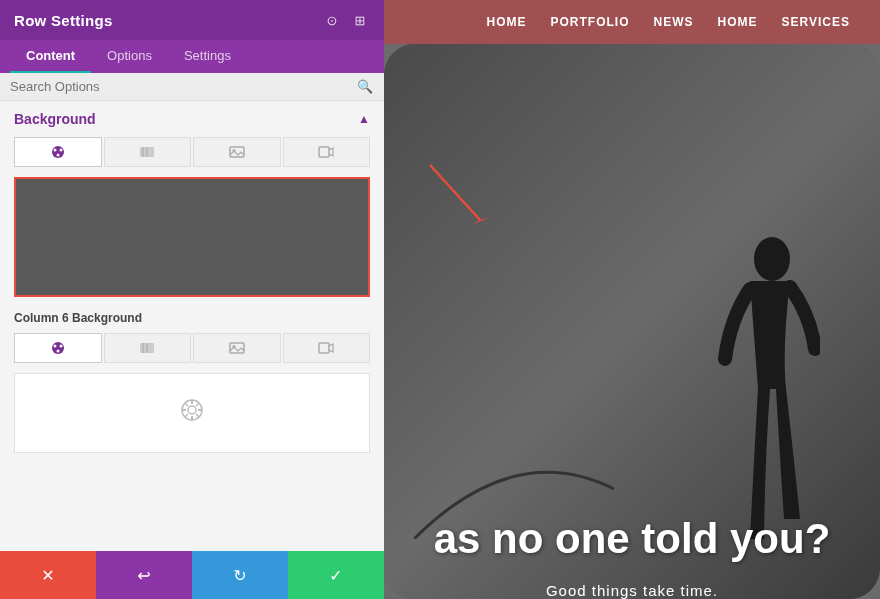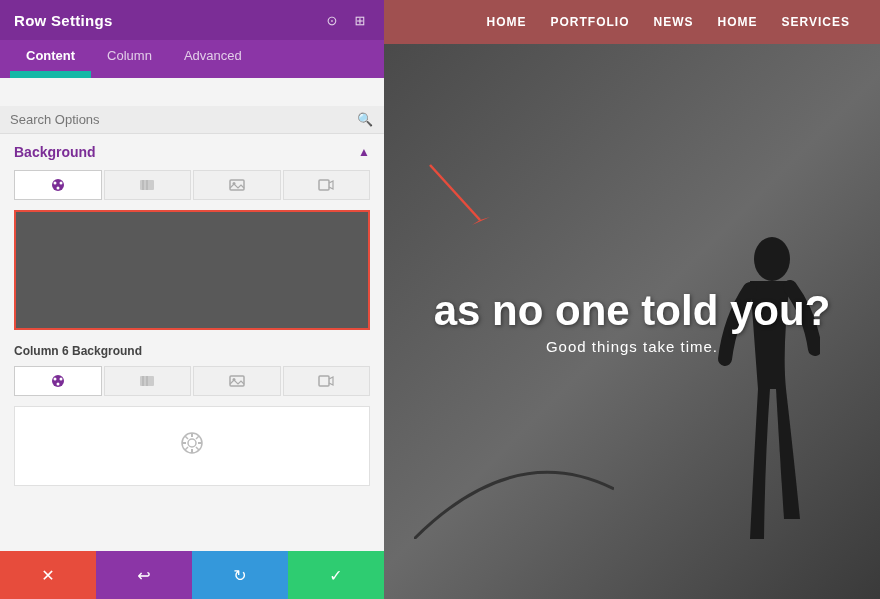--- a/index.html
+++ b/index.html
@@ -58,32 +58,31 @@
     .tab {
       padding: 8px 16px;
       color: rgba(255,255,255,0.75);
       font-size: 13px;
       cursor: pointer;
       border-bottom: 2px solid transparent;
     }
 
     .tab.active {
       color: white;
-      border-bottom: 7px solid #14b8a6;
+      border-bottom: 2px solid #14b8a6;
       font-weight: 600;
     }
 
     
     .search-bar {
       background: #ececec;
       padding: 6px 10px;
       display: flex;
       align-items: center;
       border-bottom: 1px solid #ddd;
-      margin-top: 28px;
     }
 
     .search-input {
       border: none;
       background: transparent;
       font-size: 13px;
       color: #666;
       flex: 1;
       outline: none;
     }
@@ -223,23 +222,24 @@
       letter-spacing: 1px;
       cursor: pointer;
     }
 
     .site-hero {
       position: relative;
       flex: 1;
       height: calc(599px - 44px);
       background: #555;
       display: flex;
-      align-items: center;
+      align-items: flex-end;
       justify-content: center;
       overflow: hidden;
+      border-radius: 31px;
     }
 
     .hero-bg {
       position: absolute;
       inset: 0;
       background: linear-gradient(135deg, #4a4a4a 0%, #6a6a6a 50%, #3a3a3a 100%);
     }
 
     
     .person-silhouette {
@@ -260,21 +260,21 @@
     .hero-headline {
       font-size: 42px;
       font-weight: 700;
       line-height: 1.1;
       text-shadow: 1px 1px 4px rgba(0,0,0,0.5);
     }
 
     .hero-subtext {
       font-size: 15px;
       font-weight: 300;
-      margin-top: 3px;
+      margin-top: 20px;
       letter-spacing: 1px;
     }
 
     
     .red-arrow {
       position: absolute;
       top: 155px;
       left: 420px;
       z-index: 20;
       pointer-events: none;
@@ -288,22 +288,22 @@
   <div class="panel-header">
     <span class="panel-title">Row Settings</span>
     <div class="panel-header-icons">
       <span class="panel-header-icon">⊙</span>
       <span class="panel-header-icon">⊞</span>
     </div>
   </div>
 
   <div class="tabs">
     <div class="tab active">Content</div>
-    <div class="tab">Column</div>
-    <div class="tab">Advanced</div>
+    <div class="tab">Options</div>
+    <div class="tab">Settings</div>
   </div>
 
   <div class="search-bar">
     <input class="search-input" type="text" placeholder="Search Options" style="">
     <span class="search-icon">🔍</span>
   </div>
 
   <div class="panel-content">
 
     <div class="section-header">

